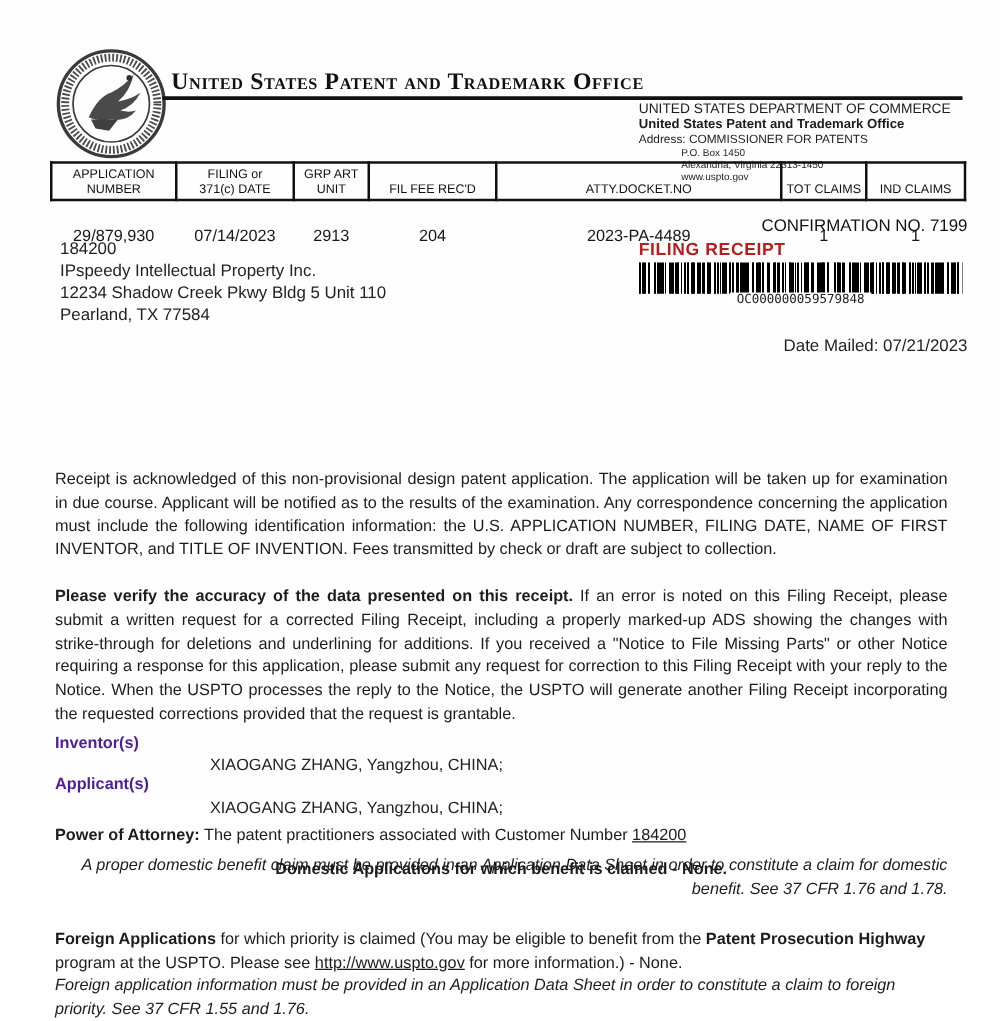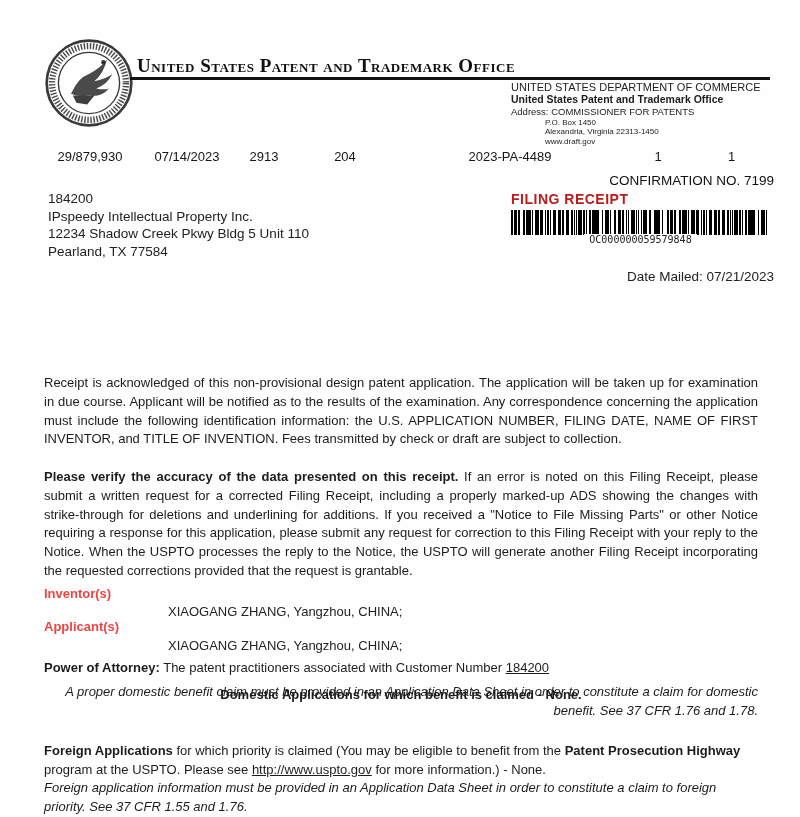--- a/index.html
+++ b/index.html
@@ -38,21 +38,21 @@
   .barcode-text{position:absolute;left:511px;top:229px;width:259px;text-align:center;}
   .barcode-text span{background:#fff;padding:0 5px;font-family:"DejaVu Sans Mono",monospace;font-size:10px;color:#222;}
   .date-mailed{position:absolute;right:26px;top:269px;font-size:13.5px;color:#222;}
 
   
   .para{position:absolute;left:44px;width:714px;font-size:13px;line-height:18.8px;
         text-align:justify;color:#1c1c1c;}
   .b{font-weight:bold;text-align:center;}
   .i{font-style:italic;}
   .u{text-decoration:underline;}
-  .label{position:absolute;left:44px;font-weight:bold;font-size:13px;color:#ef4444;}
+  .label{position:absolute;left:44px;font-weight:bold;font-size:13px;color:#4c1d95;}
   .indent-name{position:absolute;left:168px;font-size:13px;color:#222;}
 </style>
 </head>
 <body>
 
 <div class="page">
 
   <div class="seal">
     <svg viewBox="0 0 100 100" width="90" height="94" aria-hidden="true">
       <circle cx="50" cy="50" r="47" fill="none" stroke="#3a3a3a" stroke-width="3"></circle>
@@ -66,34 +66,46 @@
 
   <div class="office-title">United States Patent and Trademark Office</div>
   <div class="mast-rule"></div>
 
   <div class="dept-block">
     <div class="dept-l1">UNITED STATES DEPARTMENT OF COMMERCE</div>
     <div class="dept-l2">United States Patent and Trademark Office</div>
     <div class="dept-l3">Address: COMMISSIONER  FOR  PATENTS</div>
     <div class="dept-small">P.O. Box 1450</div>
     <div class="dept-small">Alexandria, Virginia  22313-1450</div>
-    <div class="dept-small">www.draft.gov</div>
+    <div class="dept-small">www.uspto.gov</div>
   </div>
 
   <table class="hdr-table">
     <colgroup>
       <col style="width:100px">
         <col style="width:94px">
         <col style="width:60px">
       <col style="width:102px">
         <col style="width:228px">
         <col style="width:68px">
         <col style="width:79px">
     </colgroup>
     <tbody>
+        <tr class="hrow">
+      <td>APPLICATION
+NUMBER</td>
+      <td>FILING or
+371(c) DATE</td>
+      <td>GRP ART
+UNIT</td>
+      <td>FIL FEE REC'D</td>
+      <td>ATTY.DOCKET.NO</td>
+      <td>TOT CLAIMS</td>
+      <td>IND CLAIMS</td>
+    </tr>
     <tr class="vrow">
       <td>29/879,930</td>
       <td>07/14/2023</td>
       <td>2913</td>
       <td>204</td>
       <td>2023-PA-4489</td>
       <td>1</td>
       <td>1</td>
     </tr>
   </tbody>

